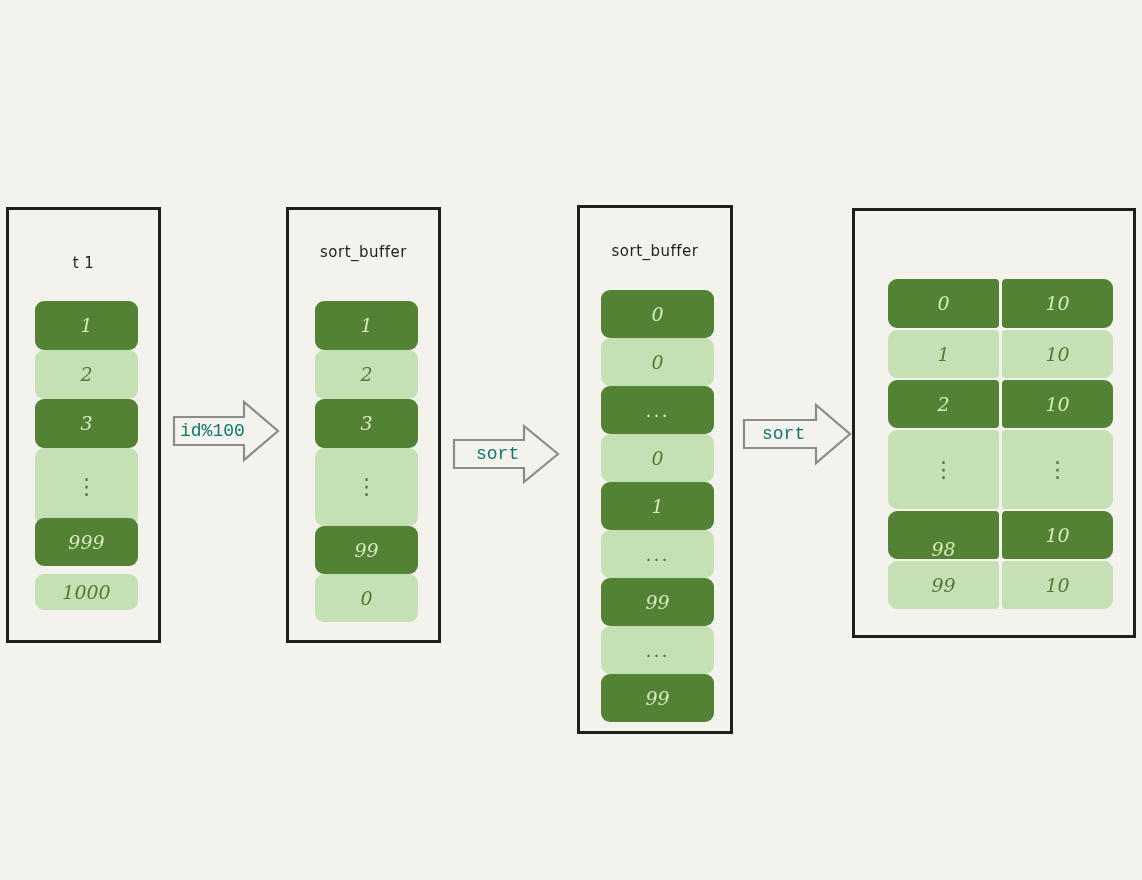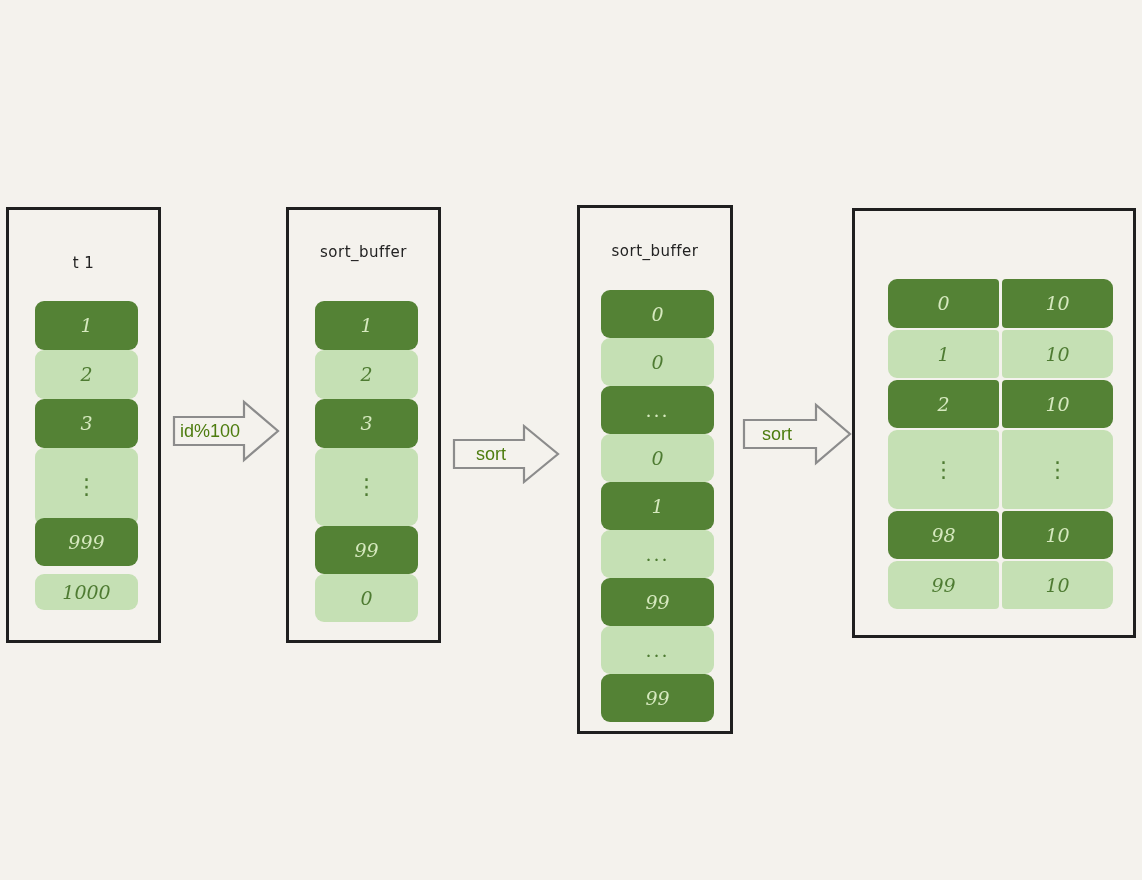--- a/index.html
+++ b/index.html
@@ -88,23 +88,23 @@
     position: absolute;
     top: 0;
     left: 0;
     width: 100%;
     height: 100%;
     display: flex;
     align-items: center;
     justify-content: flex-start;
     padding-left: 10px;
     box-sizing: border-box;
-    font-family: Liberation Sans, sans-serif;
+    font-family: Liberation Mono, monospace;
     font-size: 18px;
-    color: #4d7c0f;
+    color: #0f766e;
     white-space: nowrap;
     pointer-events: none;
   }
   .arrow-label.wide { padding-left: 8px; font-size: 18px; }
 </style>
 </head>
 <body>
 
 <div id="stage">
 
@@ -230,21 +230,21 @@
       <span>10</span>
     </div>
 
     <div class="cell light rescell-left" style="left:33px; top:219px; width:111px; height:79px;">
       <span class="vdots">⋮</span>
     </div>
     <div class="cell light rescell-right" style="left:147px; top:219px; width:111px; height:79px;">
       <span class="vdots">⋮</span>
     </div>
 
-    <div class="cell dark rescell-left" style="left:33px; top:300px; width:111px; height:48px;">
+    <div class="cell dark rescell-left" style="left:33px; top:300px; width:111px; height:48px;align-items:flex-end;">
       <span>98</span>
     </div>
     <div class="cell dark rescell-right" style="left:147px; top:300px; width:111px; height:48px;">
       <span>10</span>
     </div>
 
     <div class="cell light rescell-left" style="left:33px; top:350px; width:111px; height:48px;">
       <span>99</span>
     </div>
     <div class="cell light rescell-right" style="left:147px; top:350px; width:111px; height:48px;">

